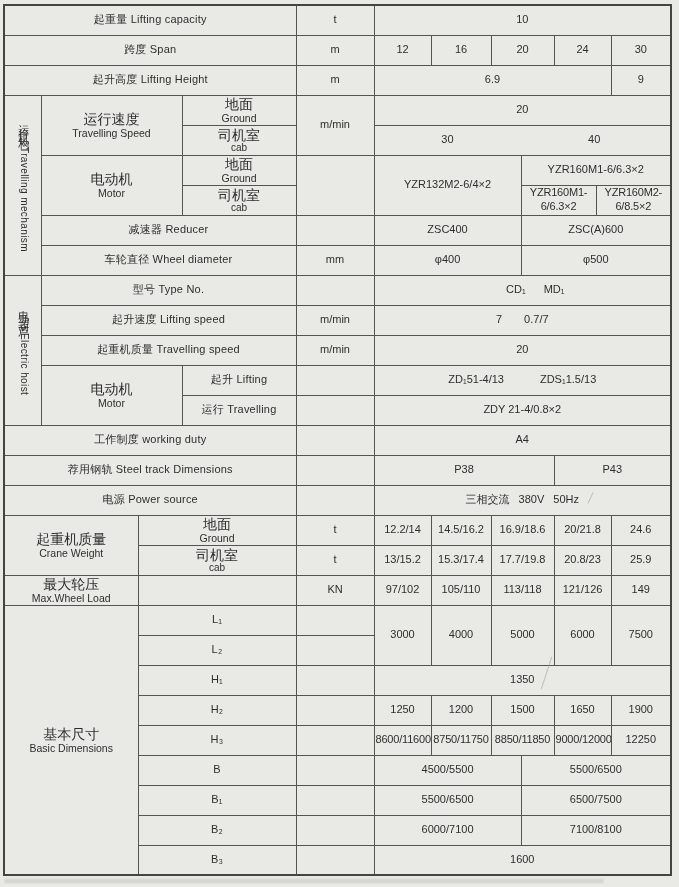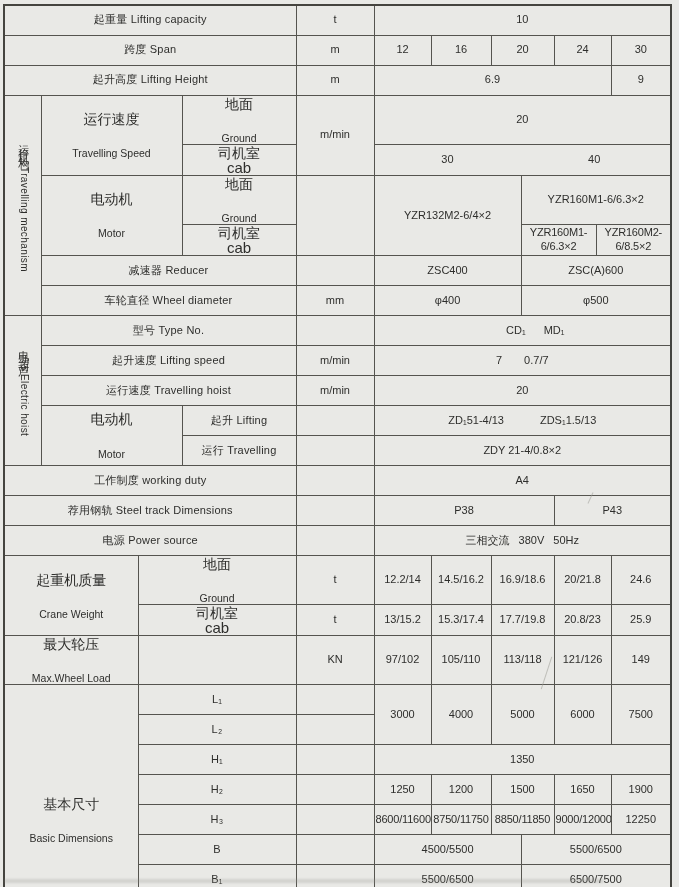--- a/index.html
+++ b/index.html
@@ -23,22 +23,22 @@
     text-align:center;
     vertical-align:middle;
     font-size:11px;
     padding:0 1px;
     overflow:hidden;
     line-height:1.25;
   }
   #spec tr{height:30px;}
   .lbl{letter-spacing:.2px;}
   .lbl2 .cn{display:block;font-size:14px;line-height:1.15;}
-  .lbl2 .en{display:block;font-size:10.5px;line-height:1.15;margin-top:20px;}
-  .cab-big{display:block;font-size:15px;line-height:1;margin-top:-1px;}
+  .lbl2 .en{display:block;font-size:10.5px;line-height:1.15;}
+  .cab-big{display:block;font-size:10px;line-height:1;margin-top:-1px;}
   .unit{font-size:11px;}
   .val{font-size:11px;}
   .val-sm{font-size:8.5px;padding:0;letter-spacing:-.2px;}
   .h3v{font-size:9.5px;letter-spacing:-.2px;padding:0;}
   .split{display:flex;width:100%;}
   .split .a{width:49%;text-align:center;}
   .split .b{width:51%;text-align:center;}
   .pair{display:flex;justify-content:center;}
   .gap18{gap:18px;margin-left:26px;} .gap22{gap:22px;} .gap36{gap:36px;}
   .wsp{word-spacing:6px;}
@@ -191,21 +191,21 @@
     <td class="unit">m/min</td>
     <td colspan="7" class="val">
       <div class="pair gap22">
         <span>7</span>
         <span>0.7/7</span>
       </div>
     </td>
   </tr>
 
   <tr>
-    <td colspan="3" class="lbl">运行速度 Travelling hoist</td>
+    <td colspan="3" class="lbl">起重机质量 Travelling speed</td>
     <td class="unit">m/min</td>
     <td colspan="7" class="val">20</td>
   </tr>
 
   <tr>
     <td colspan="2" rowspan="2" class="lbl2">
       <span class="cn">电动机</span>
       <span class="en">Motor</span>
     </td>
     <td class="lbl">起升 Lifting</td>

